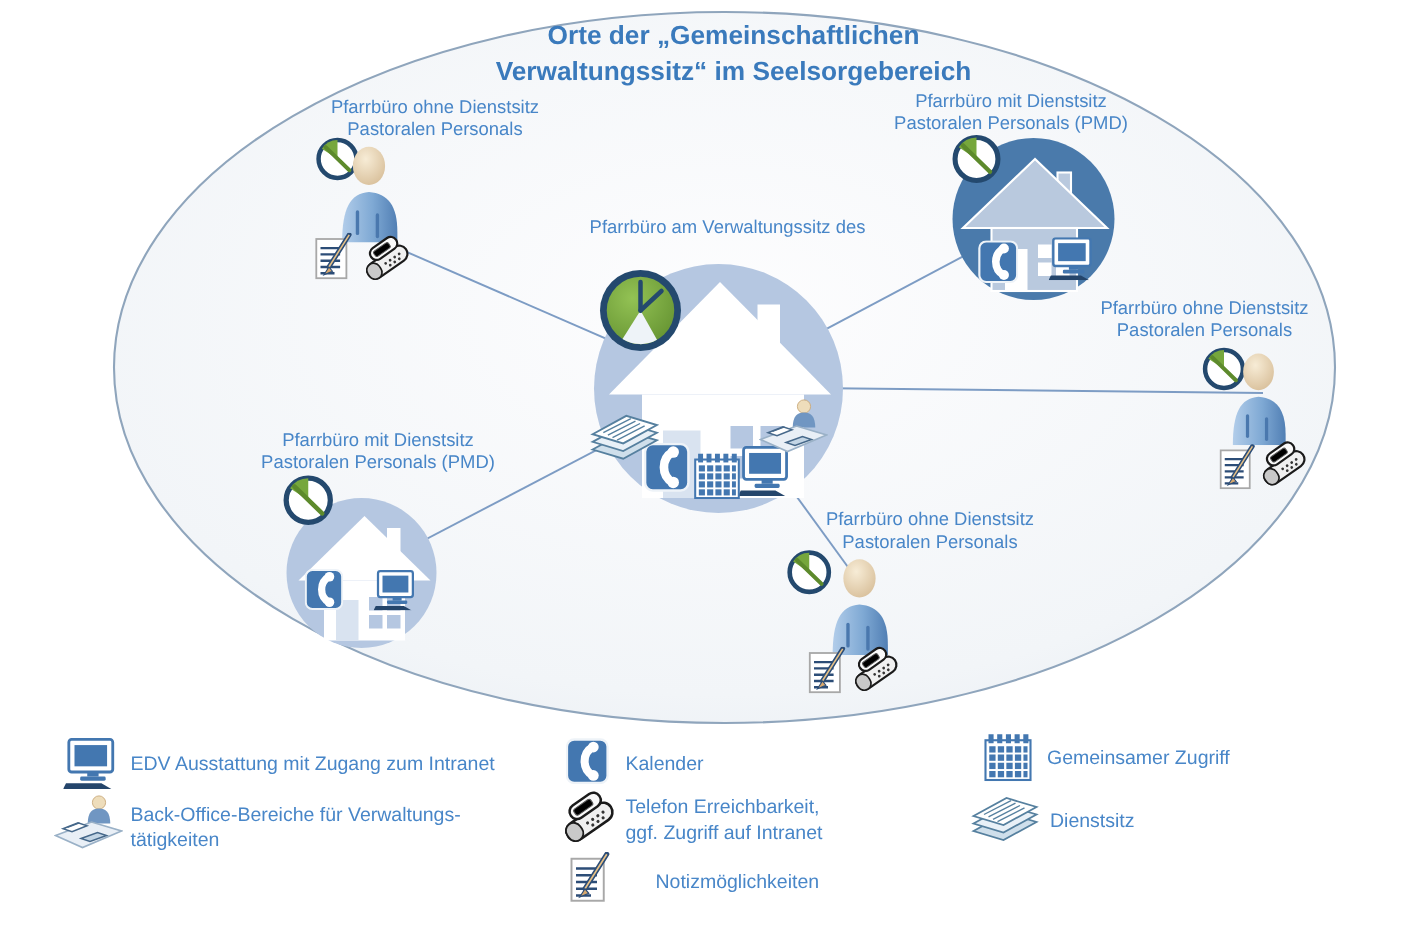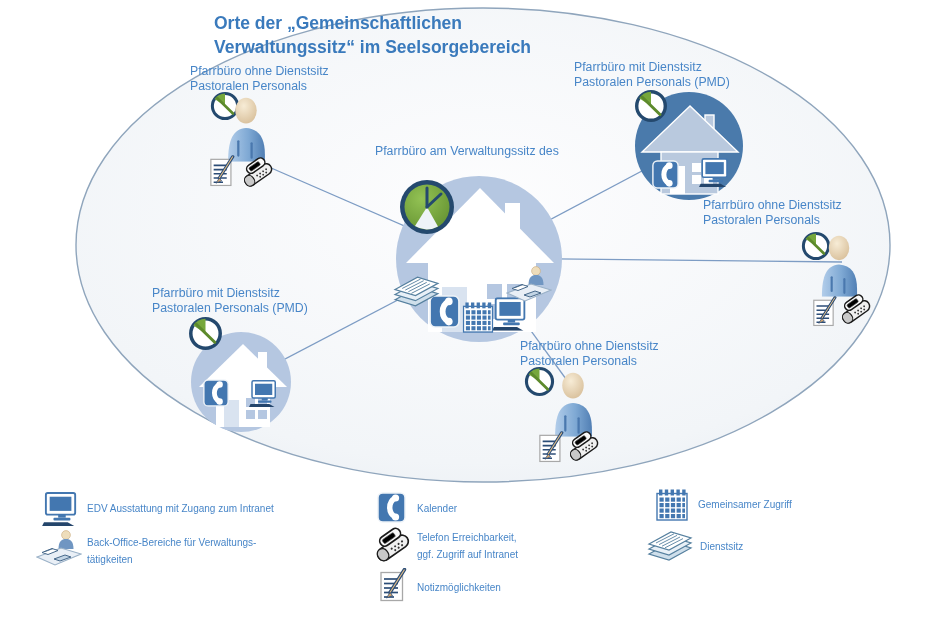--- a/index.html
+++ b/index.html
@@ -1,23 +1,23 @@
 <!DOCTYPE html>
 <html><head>
 <meta charset="utf-8">
 <style>
   html,body{margin:0;padding:0;background:#fff;}
   #stage{position:relative;width:946px;height:625px;background:#fff;overflow:hidden;
          font-family:"Liberation Sans",sans-serif;}
   #bg{position:absolute;left:0;top:0;}
   .icon{position:absolute;}
-  .title{position:absolute;left:214px;top:11px;width:550px;
+  .title{position:absolute;left:214px;top:11px;width:550px;text-align:center;
          font-size:17.5px;font-weight:bold;color:#3a7abc;line-height:24px;}
-  .nlabel{position:absolute;text-align:left;font-size:12.3px;color:#4886c8;line-height:15px;}
-  .legend-label{position:absolute;font-size:10px;color:#4886c8;line-height:17px;white-space:nowrap;}
+  .nlabel{position:absolute;text-align:center;font-size:12.3px;color:#4886c8;line-height:15px;}
+  .legend-label{position:absolute;font-size:13px;color:#4886c8;line-height:17px;white-space:nowrap;}
 </style>
 </head>
 <body>
 
 <div id="stage">
 
 <svg width="0" height="0" style="position:absolute" aria-hidden="true">
   <defs>
     <radialGradient id="gHead" cx="40%" cy="32%" r="80%">
       <stop offset="0" stop-color="#f7ecd6"></stop>
@@ -342,21 +342,21 @@
       <use href="#sym-mobile"></use>
     </svg>
 <div class="legend-label" style="left:417px;top:529px">
   <span>Telefon Erreichbarkeit,</span><br>
   <span>ggf. Zugriff auf Intranet</span>
 </div>
 
 <svg class="icon" style="left:379px;top:568px;width:30px;height:34px" viewBox="0 0 30 34">
       <use href="#sym-notes"></use>
     </svg>
-<div class="legend-label" style="left:417px;top:579px">Notizmöglichkeiten</div>
+<div class="legend-label" style="left:437px;top:579px">Notizmöglichkeiten</div>
 
 <svg class="icon" style="left:656px;top:489px;width:32px;height:32px" viewBox="0 0 32 32">
       <use href="#sym-calendar"></use>
     </svg>
 <div class="legend-label" style="left:698px;top:496px">Gemeinsamer Zugriff</div>
 
 <svg class="icon" style="left:646px;top:527px;width:48px;height:36px" viewBox="0 0 48 36">
       <use href="#sym-papers"></use>
     </svg>
 <div class="legend-label" style="left:700px;top:538px">Dienstsitz</div>

